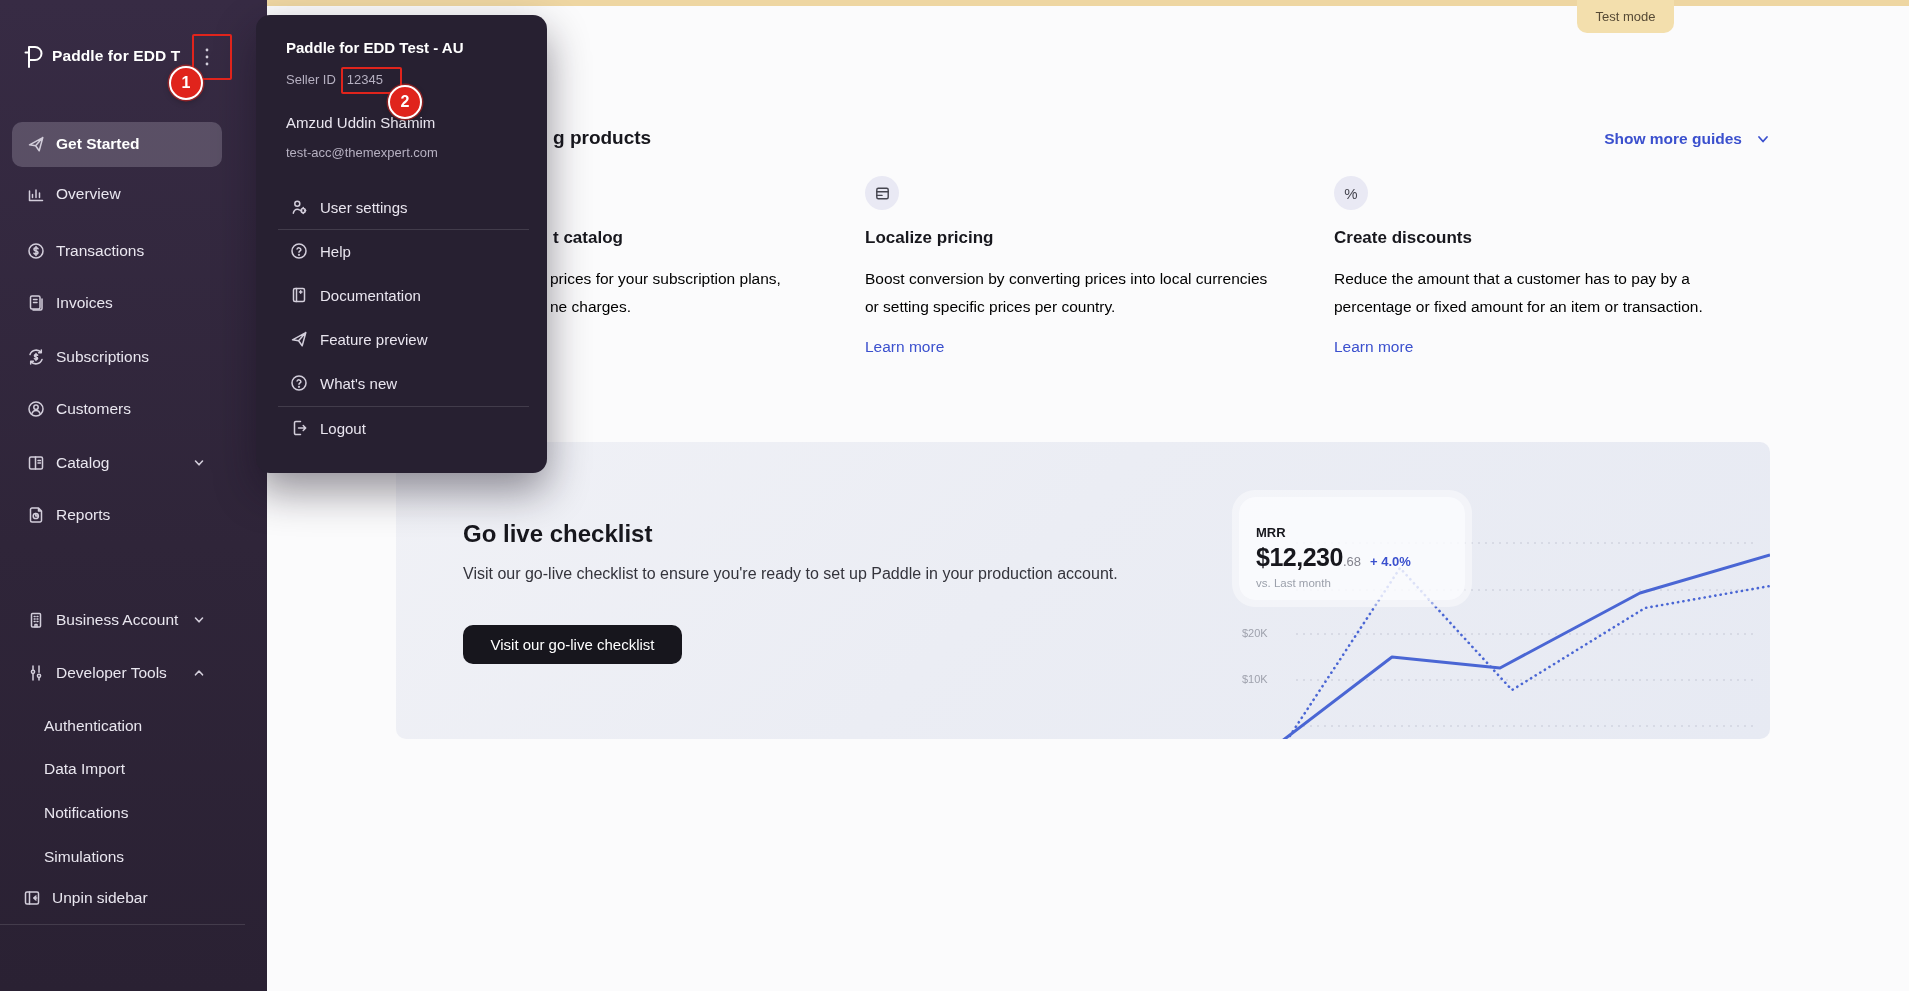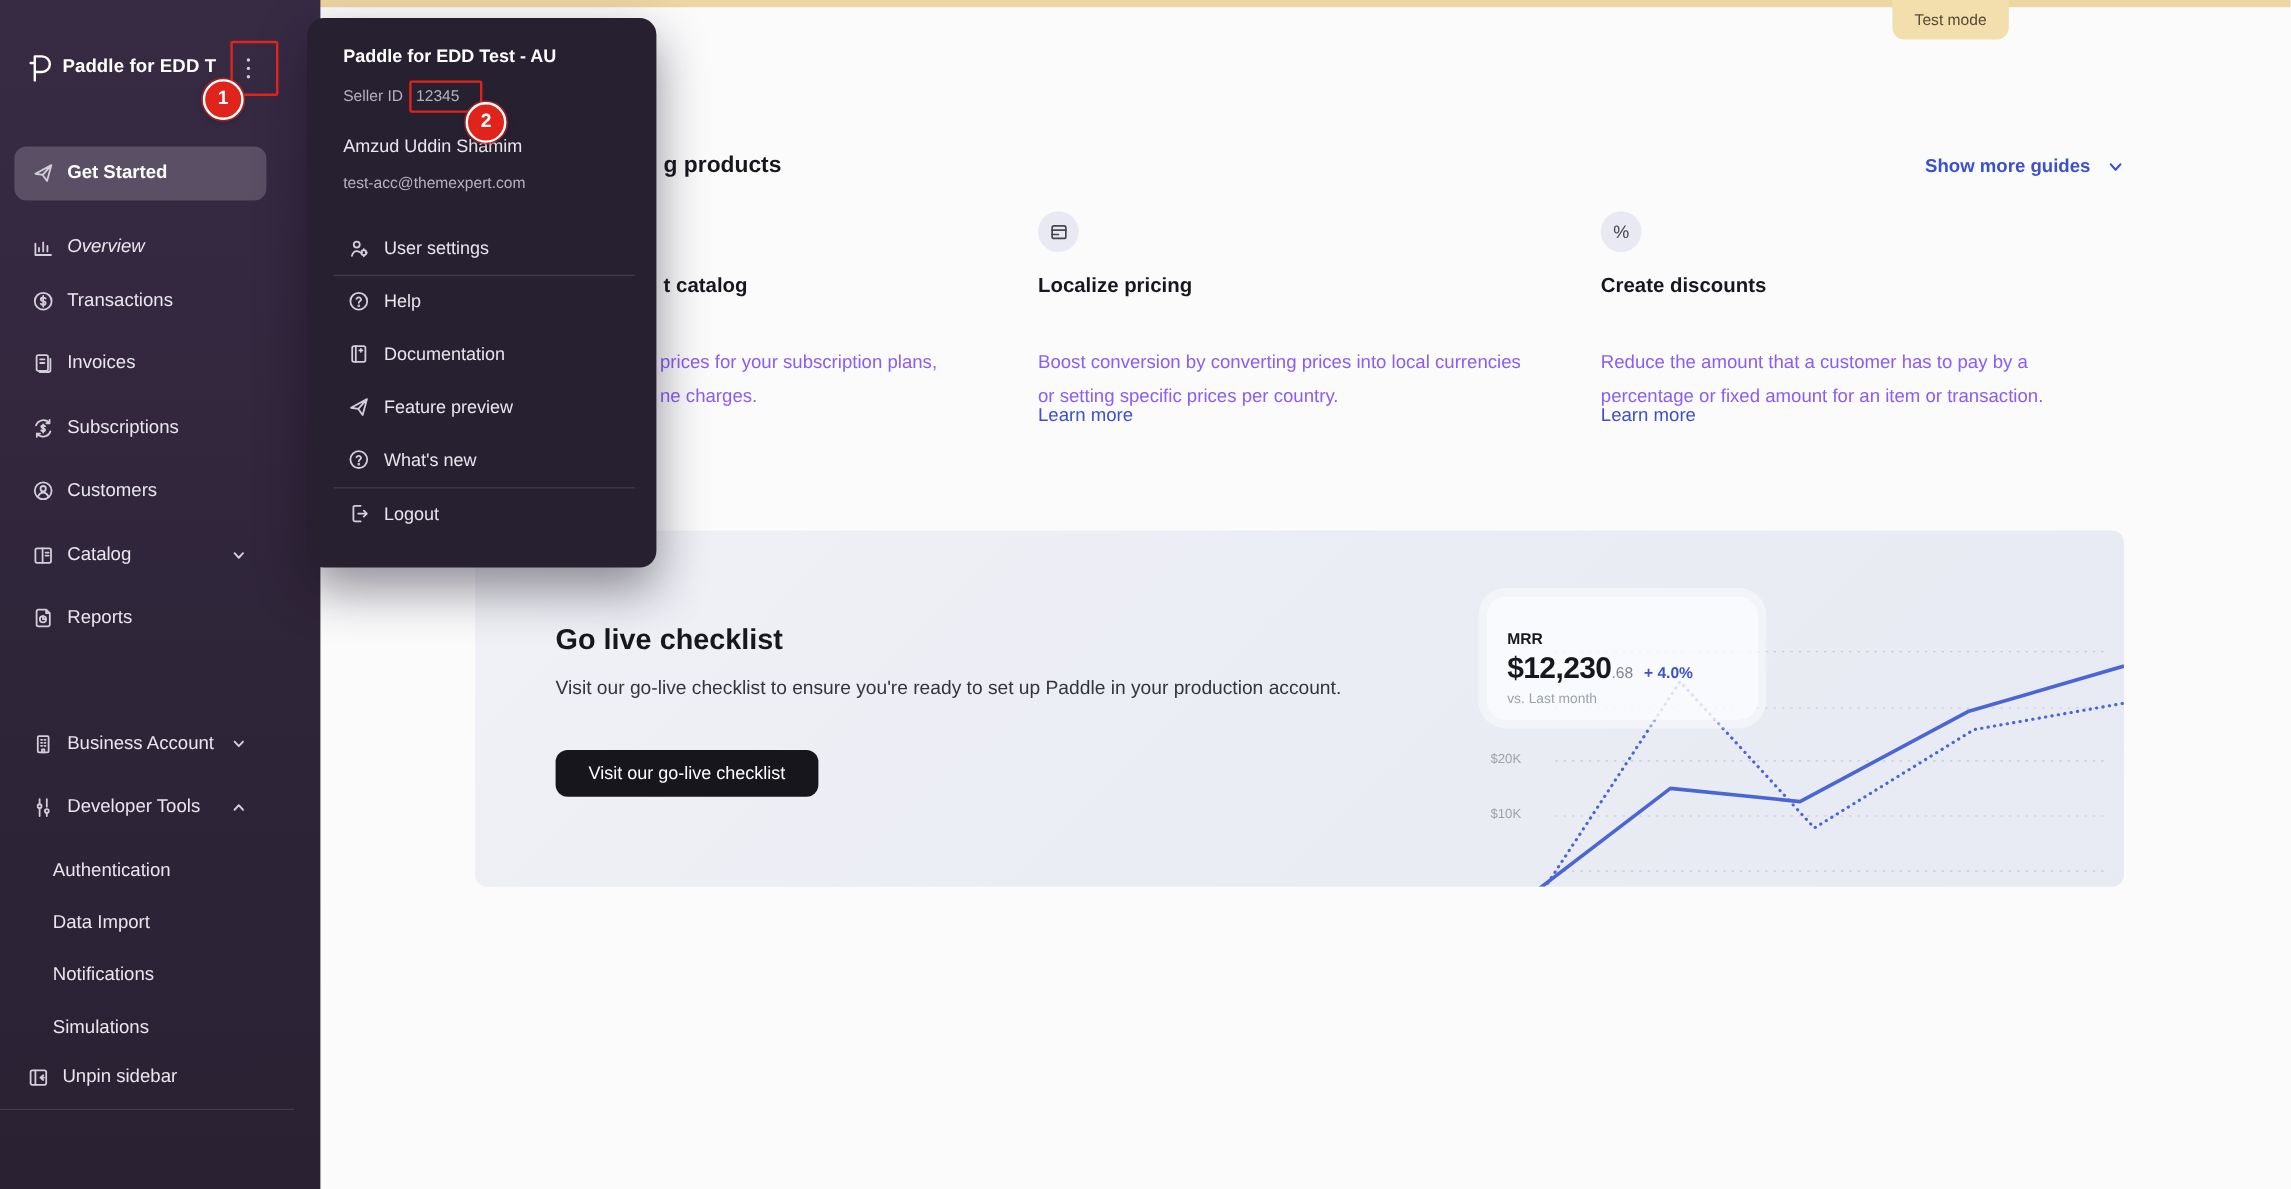--- a/index.html
+++ b/index.html
@@ -41,21 +41,21 @@
               display:flex;align-items:center;justify-content:center;font-size:13px;color:#564a35;}
 
   
   .main-heading{left:553px;top:127px;font-size:19px;font-weight:bold;color:#17171d;white-space:nowrap;}
   .show-more{left:1570px;top:130px;width:200px;display:flex;justify-content:flex-end;align-items:center;gap:14px;
              font-size:15.5px;font-weight:600;color:#3b50ce;cursor:pointer;white-space:nowrap;}
 
   
   .card-icon{width:34px;height:34px;border-radius:50%;background:#e9e9f4;display:flex;align-items:center;justify-content:center;}
   .card-title{font-size:17px;font-weight:bold;color:#17171d;white-space:nowrap;}
-  .card-body{font-size:15.5px;color:#8b5cf6;line-height:27.5px;white-space:nowrap;margin-top:24px;}
+  .card-body{font-size:15.5px;color:#000000;line-height:27.5px;white-space:nowrap;}
   .learn-more{font-size:15.5px;font-weight:500;color:#3b50ce;cursor:pointer;white-space:nowrap;}
 
   
   .golive{left:396px;top:442px;width:1374px;height:297px;border-radius:10px;overflow:hidden;
           background:linear-gradient(135deg,#f0f1f6 0%,#ebedf4 45%,#e7eaf3 100%);}
   .gl-title{left:67px;top:78px;font-size:24px;font-weight:bold;color:#17171d;white-space:nowrap;}
   .gl-desc{left:67px;top:123px;font-size:16px;color:#34343c;white-space:nowrap;}
   .gl-btn{left:67px;top:183px;width:219px;height:39px;background:#17161d;border-radius:10px;color:#ffffff;
           font-size:15px;display:flex;align-items:center;justify-content:center;cursor:pointer;white-space:nowrap;}
   .tick-label{font-size:11px;color:#9fa2ad;white-space:nowrap;}
@@ -166,21 +166,21 @@
       </svg>
     </div>
 
     <div class="abs pill">
       <svg class="icon" width="20" height="20" viewBox="0 0 20 20" style="position:absolute;left:14px;top:12px;">
         <path d="M3.5 10.8 L16.8 3.6 L13.2 16.8 L9.6 11.8 Z M9.6 11.8 L16.8 3.6"></path>
       </svg>
       <span style="position:absolute;left:44px;top:13px;font-size:15.5px;font-weight:bold;color:#ffffff;">Get Started</span>
     </div>
 
-    <div class="abs nav-item" style="top:188px;font-style:italic;">
+    <div class="abs nav-item" style="top:176px;">
       <svg class="icon nicon" viewBox="0 0 20 20">
           <path d="M3.5 16.5h13 M3.5 16.5V7 M6.5 13.5v-3 M10 13.5V6 M13.5 13.5v-4.5"></path>
         </svg>
       <span class="nlabel">Overview</span>
     </div>
     <div class="abs nav-item" style="top:233px;">
       <svg class="icon nicon" viewBox="0 0 20 20">
           <circle cx="10" cy="10" r="7"></circle>
           <path d="M12 7.8c-.5-.7-1.2-1-2-1-1.1 0-2 .6-2 1.6s.9 1.4 2 1.6 2 .6 2 1.6-.9 1.6-2 1.6c-.8 0-1.5-.3-2-1 M10 5.6v8.8"></path>
         </svg>

